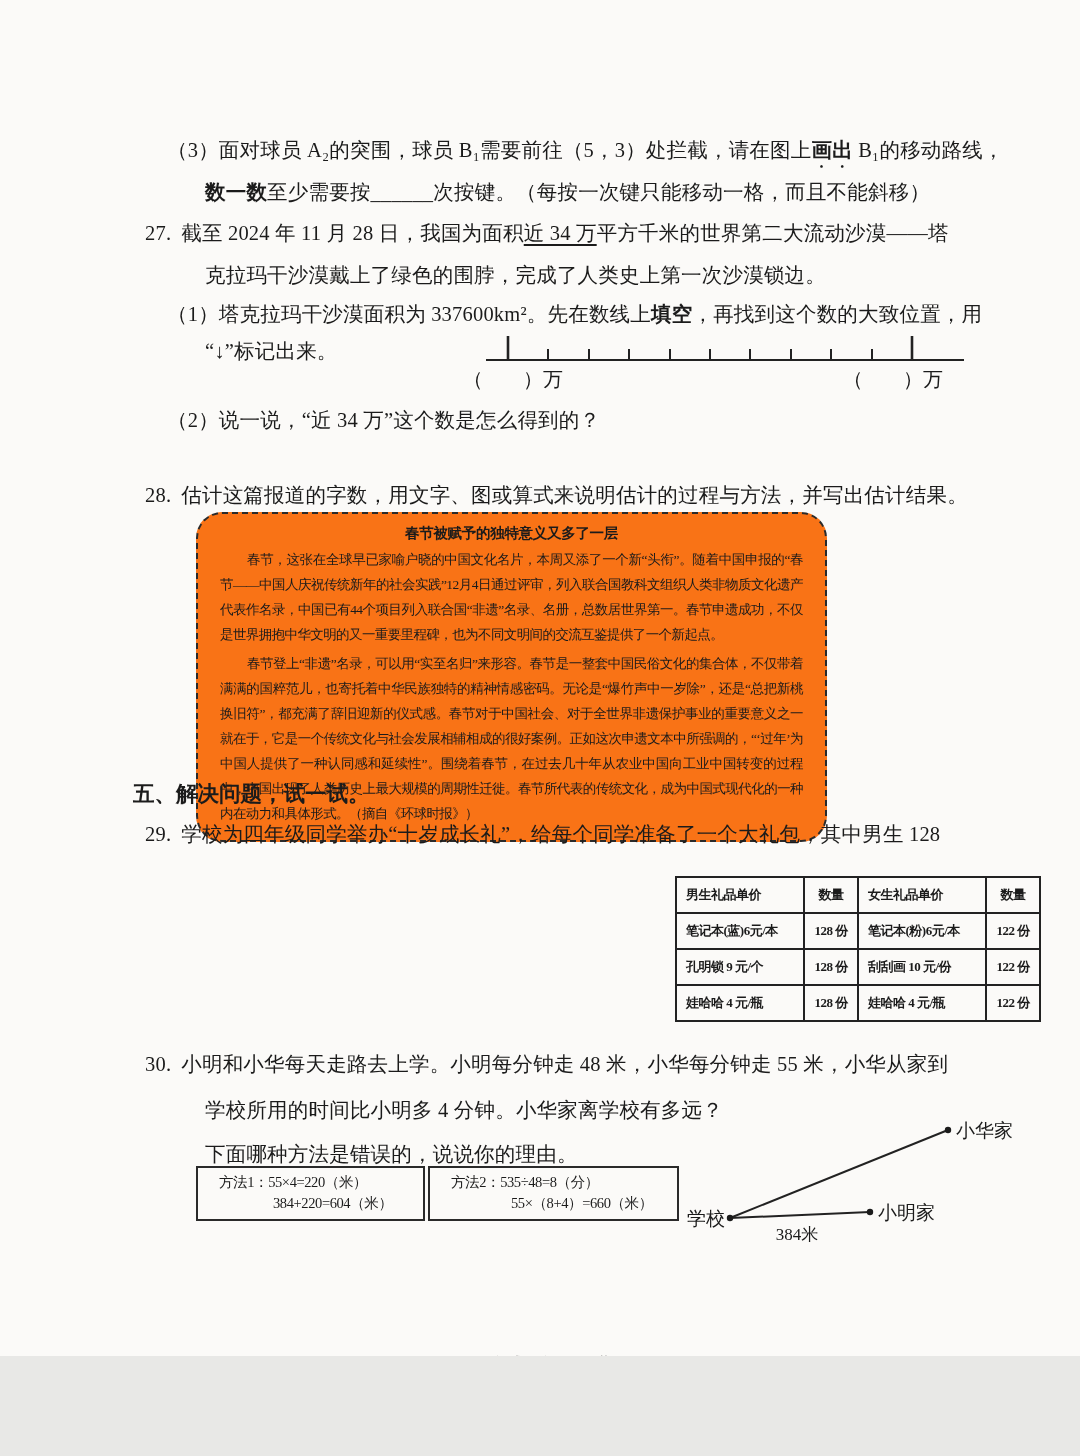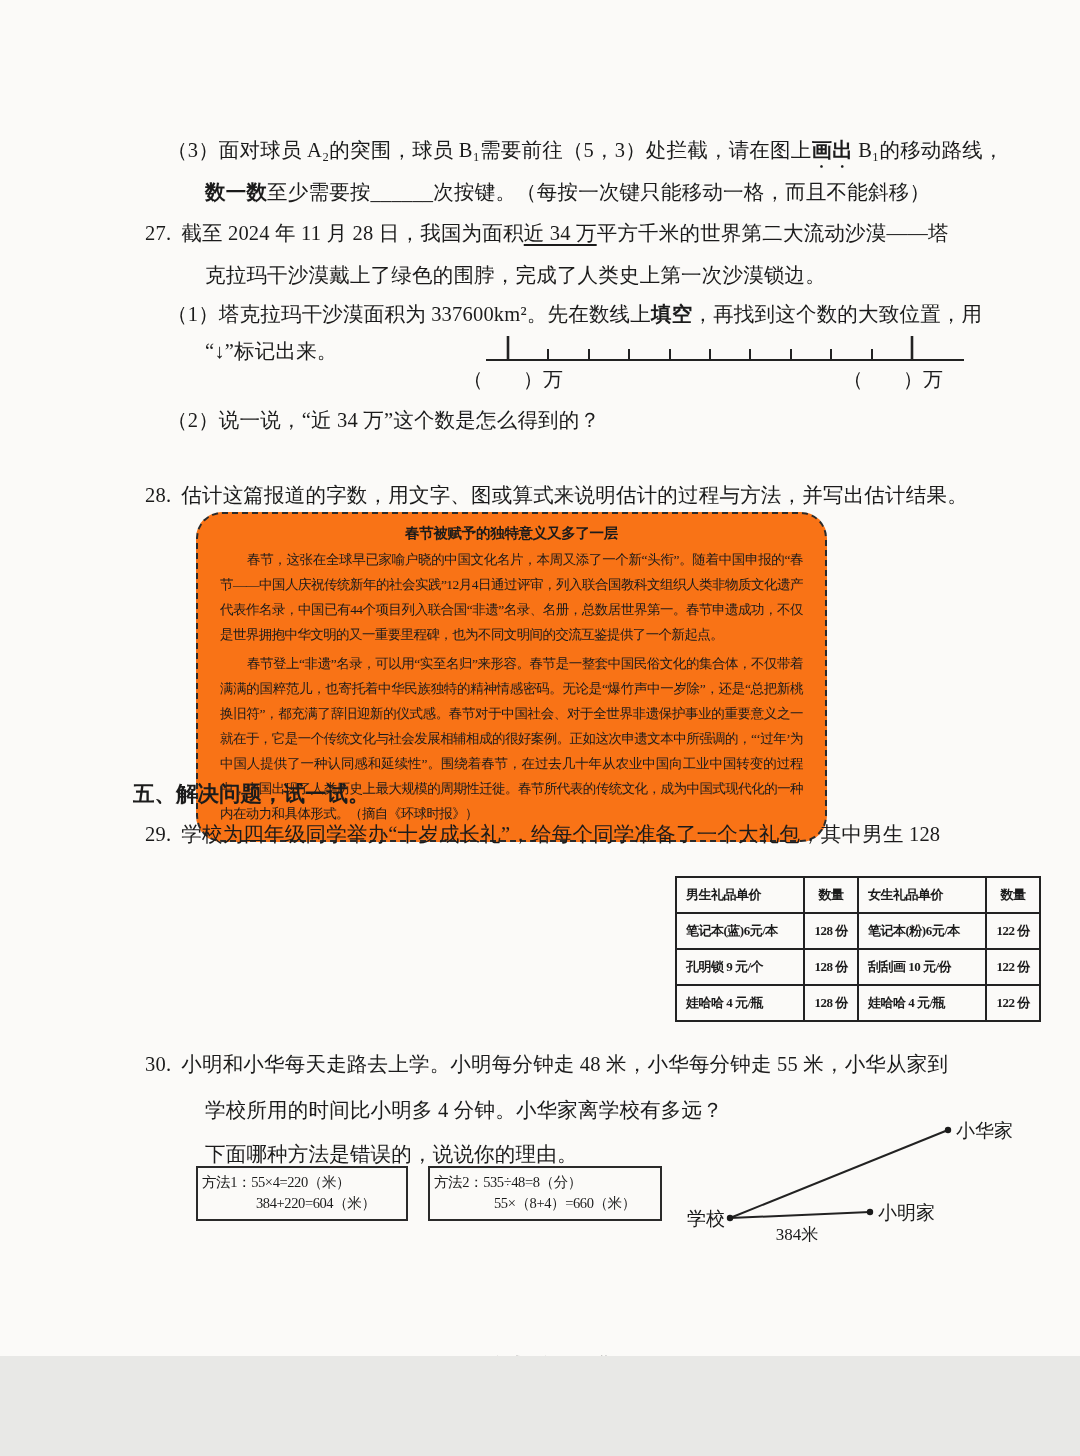--- a/index.html
+++ b/index.html
@@ -54,21 +54,21 @@
     padding:0 5px;
     font-weight:600;
     white-space:nowrap;
   }
   .gift-table .c-item{width:112px;text-align:left;padding-left:9px;}
   .gift-table .c-qty{width:42px;text-align:center;}
   
   .method-box{
     border:2px solid #2a2a2a;
     font-size:14.5px;letter-spacing:-0.4px;
-    padding:4px 8px 5px 4px;
+    padding:4px 8px 5px 21px;
     line-height:21px;
     white-space:nowrap;
     background:#fbfaf8;
   }
   .method-box .l2{display:block;}
   #method1{left:196px;top:1166px;width:196px;}
   #method1 .l2{padding-left:54px;}
   #method2{left:428px;top:1166px;width:218px;}
   #method2 .l2{padding-left:60px;}
   

